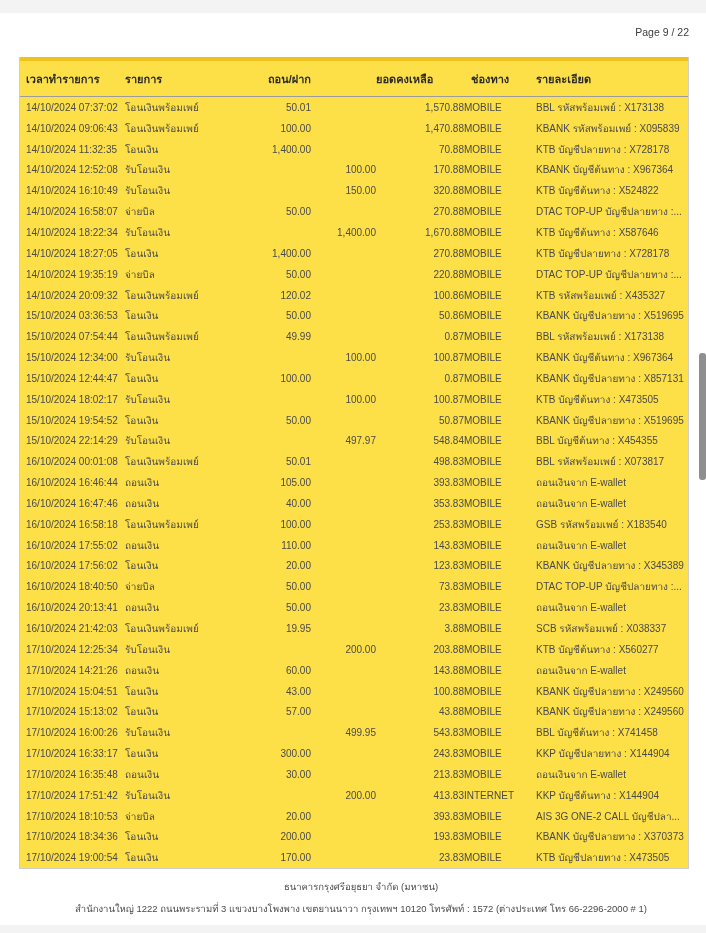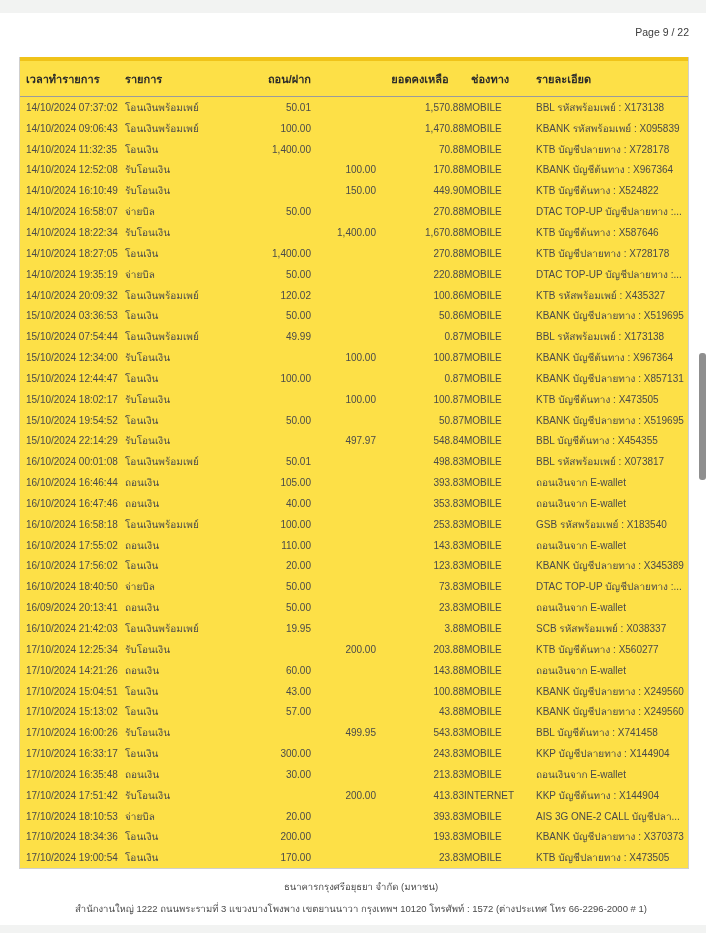--- a/index.html
+++ b/index.html
@@ -42,21 +42,21 @@
   }
   .tbody .grid-row { height: 20.85px; font-size: 10px; color: #4a4a4a; }
 
   .c-time { padding-left: 6px; white-space: nowrap; }
   .c-type { white-space: nowrap; }
   .c-wd, .c-dp, .c-bal { text-align: right; white-space: nowrap; }
   .c-ch { padding-left: 0; white-space: nowrap; }
   .c-det { white-space: nowrap; overflow: hidden; }
 
   .h-wd { text-align: right; }
-  .h-bal { text-align: center; }
+  .h-bal { text-align: left; }
   .h-ch { padding-left: 7px; }
 
   .footer {
     position: absolute; top: 879px; left: 8px; width: 706px;
     text-align: center; color: #4a4a4a;
   }
   .footer .line1 { font-size: 9.5px; margin-bottom: 7px; }
   .footer .line2 { font-size: 9.5px; }
 
   .scrollbar-thumb {
@@ -118,21 +118,21 @@
         <div class="c-dp">100.00</div>
         <div class="c-bal">170.88</div>
         <div class="c-ch">MOBILE</div>
         <div class="c-det">KBANK บัญชีต้นทาง : X967364</div>
       </div>
       <div class="grid-row">
         <div class="c-time">14/10/2024 16:10:49</div>
         <div class="c-type">รับโอนเงิน</div>
         <div class="c-wd"></div>
         <div class="c-dp">150.00</div>
-        <div class="c-bal">449.90</div>
+        <div class="c-bal">320.88</div>
         <div class="c-ch">MOBILE</div>
         <div class="c-det">KTB บัญชีต้นทาง : X524822</div>
       </div>
       <div class="grid-row">
         <div class="c-time">14/10/2024 16:58:07</div>
         <div class="c-type">จ่ายบิล</div>
         <div class="c-wd">50.00</div>
         <div class="c-dp"></div>
         <div class="c-bal">270.88</div>
         <div class="c-ch">MOBILE</div>
@@ -294,21 +294,21 @@
       <div class="grid-row">
         <div class="c-time">16/10/2024 18:40:50</div>
         <div class="c-type">จ่ายบิล</div>
         <div class="c-wd">50.00</div>
         <div class="c-dp"></div>
         <div class="c-bal">73.83</div>
         <div class="c-ch">MOBILE</div>
         <div class="c-det">DTAC TOP-UP บัญชีปลายทาง :...</div>
       </div>
       <div class="grid-row">
-        <div class="c-time">16/09/2024 20:13:41</div>
+        <div class="c-time">16/10/2024 20:13:41</div>
         <div class="c-type">ถอนเงิน</div>
         <div class="c-wd">50.00</div>
         <div class="c-dp"></div>
         <div class="c-bal">23.83</div>
         <div class="c-ch">MOBILE</div>
         <div class="c-det">ถอนเงินจาก E-wallet</div>
       </div>
       <div class="grid-row">
         <div class="c-time">16/10/2024 21:42:03</div>
         <div class="c-type">โอนเงินพร้อมเพย์</div>

